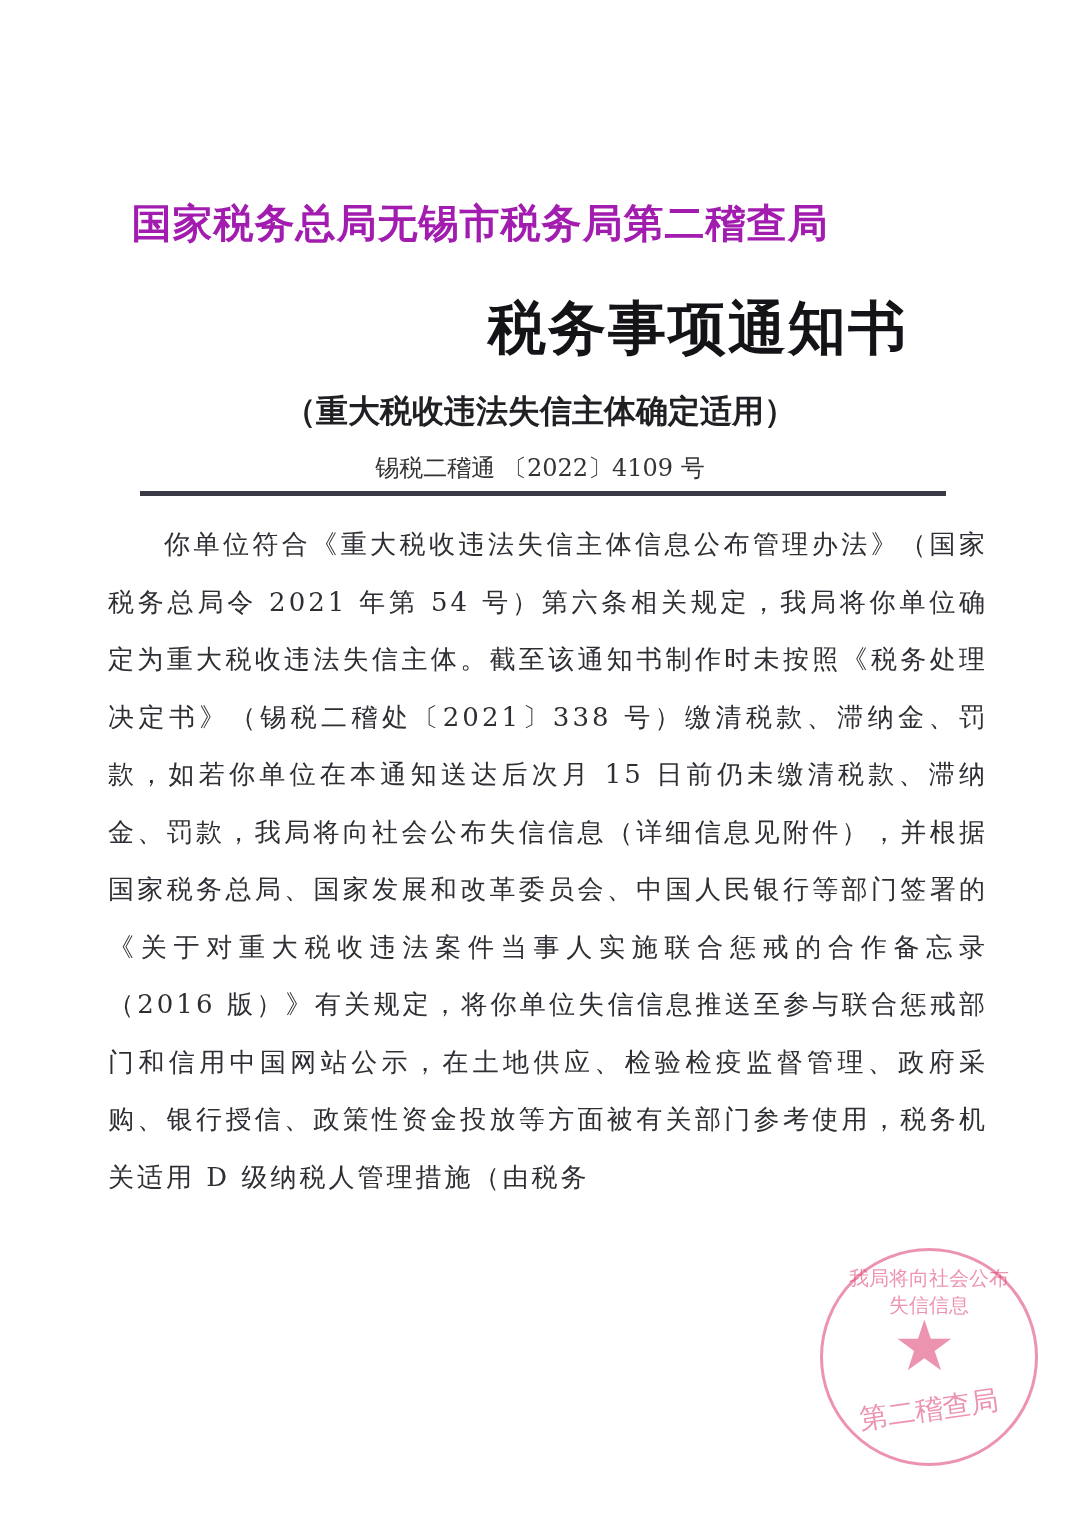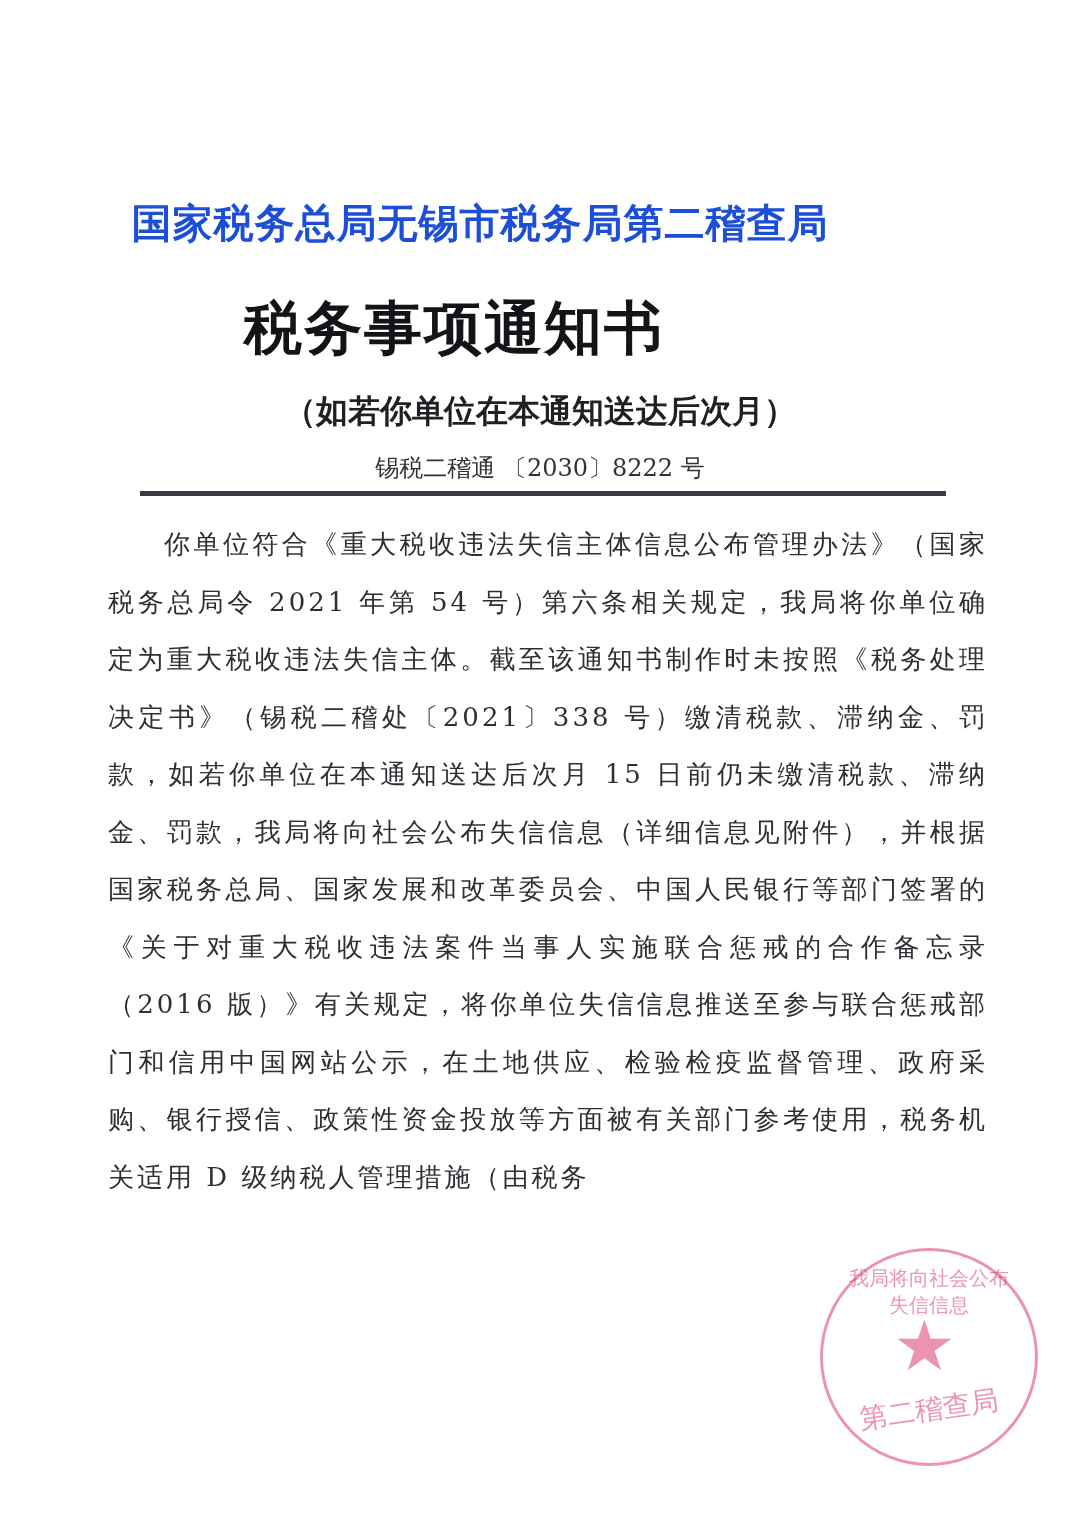--- a/index.html
+++ b/index.html
@@ -3,24 +3,24 @@
   <meta charset="utf-8">
   <style>
     html, body { margin: 0; padding: 0; }
     body {
       width: 1080px; height: 1526px; background: #ffffff; position: relative; overflow: hidden;
       color: #2a2a2e;
     }
     .issuer {
       position: absolute; left: 0; width: 960px; top: 196px; text-align: center;
       font-family: "DejaVu Sans", sans-serif; font-weight: bold; font-size: 40px; letter-spacing: 1px;
-      color: #1d4ed8;
+      color: #a21caf;
     }
     .title {
-      position: absolute; left: 0; width: 908px; top: 290px; text-align: center;
+      position: absolute; left: 0; width: 908px; top: 290px; text-align: right;
       font-family: "DejaVu Sans", sans-serif; font-weight: bold; font-size: 58px; letter-spacing: 2px;
       color: #141418;
     }
     .subtitle {
       position: absolute; left: 0; width: 1080px; top: 390px; text-align: center;
       font-family: "DejaVu Sans", sans-serif; font-weight: bold; font-size: 32px; color: #1f1f24;
     }
     .docno {
       position: absolute; left: 0; width: 1080px; top: 452px; text-align: center;
       font-family: "DejaVu Serif", serif; font-size: 24px; color: #333;
@@ -51,22 +51,22 @@
     .stamp .bottom {
       position: absolute; left: 0; width: 212px; top: 140px; text-align: center;
       font-family: "DejaVu Sans", sans-serif; font-size: 28px; transform: rotate(-8deg);
     }
   </style>
 </head>
 <body>
 
 <div class="issuer">国家税务总局无锡市税务局第二稽查局</div>
 <div class="title">税务事项通知书</div>
-<div class="subtitle">（如若你单位在本通知送达后次月）</div>
-<div class="docno">锡税二稽通 〔2030〕8222 号</div>
+<div class="subtitle">（重大税收违法失信主体确定适用）</div>
+<div class="docno">锡税二稽通 〔2022〕4109 号</div>
 <div class="rule"></div>
 
 <div class="body">
   <p class="indent">你单位符合《重大税收违法失信主体信息公布管理办法》（国家税务总局令 2021 年第 54 号）第六条相关规定，我局将你单位确定为重大税收违法失信主体。截至该通知书制作时未按照《税务处理决定书》（锡税二稽处〔2021〕338 号）缴清税款、滞纳金、罚款，如若你单位在本通知送达后次月 15 日前仍未缴清税款、滞纳金、罚款，我局将向社会公布失信信息（详细信息见附件），并根据国家税务总局、国家发展和改革委员会、中国人民银行等部门签署的《关于对重大税收违法案件当事人实施联合惩戒的合作备忘录（2016 版）》有关规定，将你单位失信信息推送至参与联合惩戒部门和信用中国网站公示，在土地供应、检验检疫监督管理、政府采购、银行授信、政策性资金投放等方面被有关部门参考使用，税务机关适用 D 级纳税人管理措施（由税务</p>
 </div>
 
 <div class="stamp">
   <div class="ring">我局将向社会公布失信信息</div>
   <div class="star">★</div>
   <div class="bottom">第二稽查局</div>

